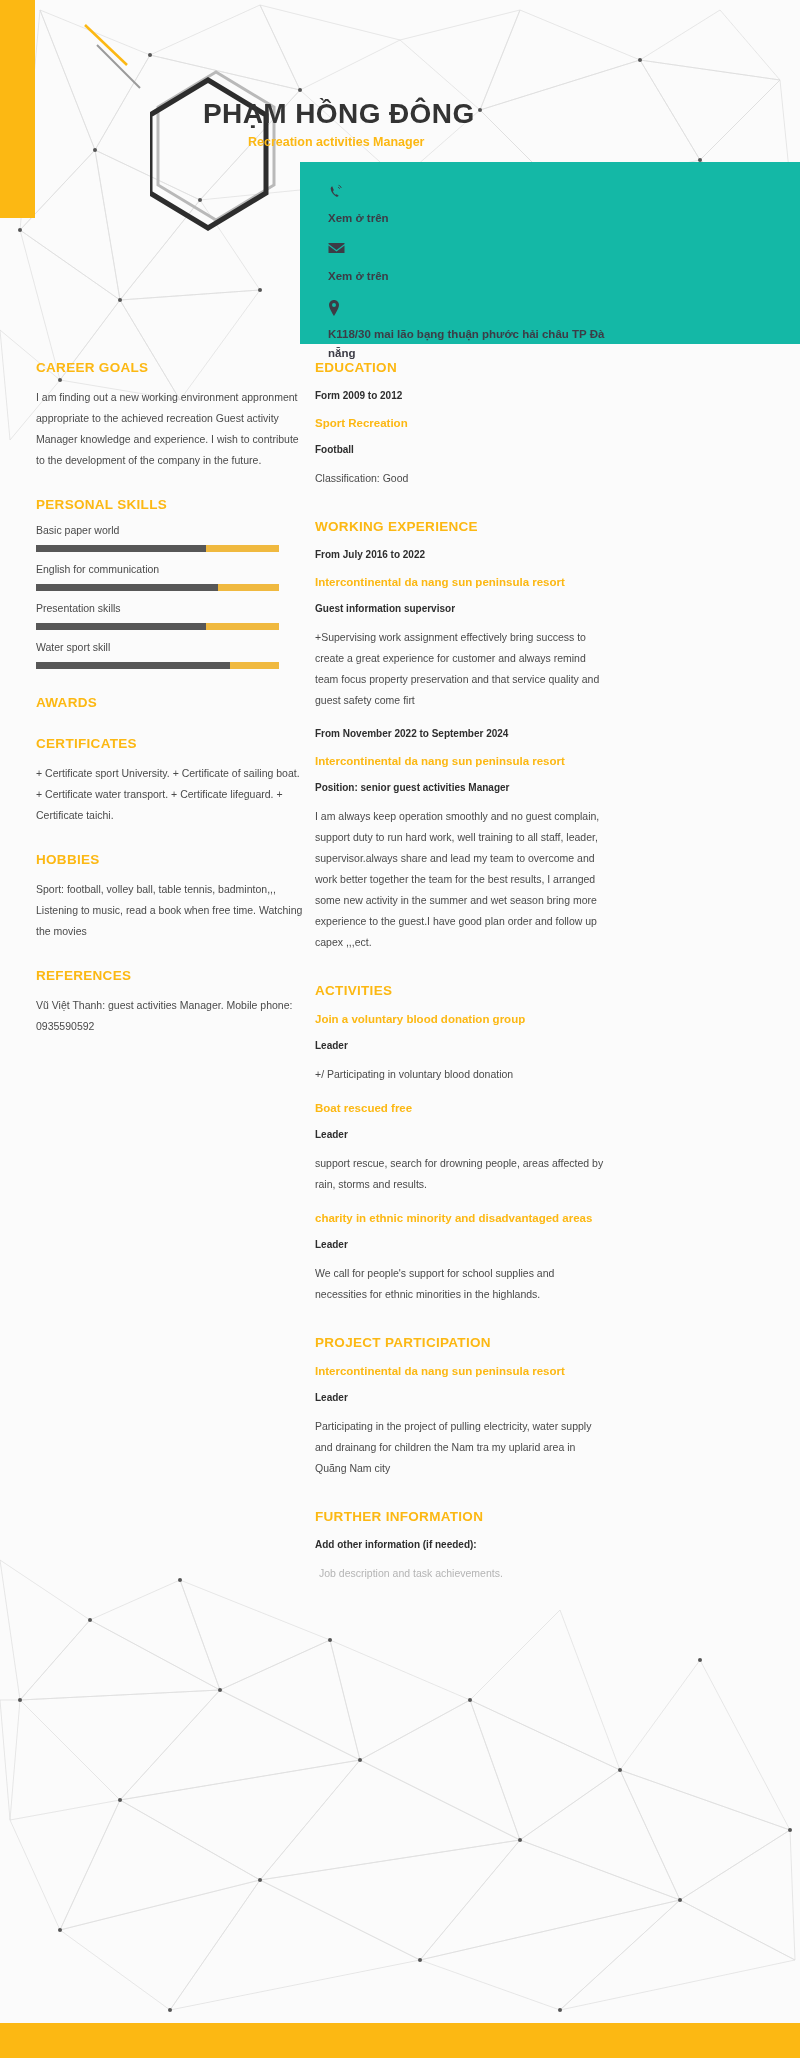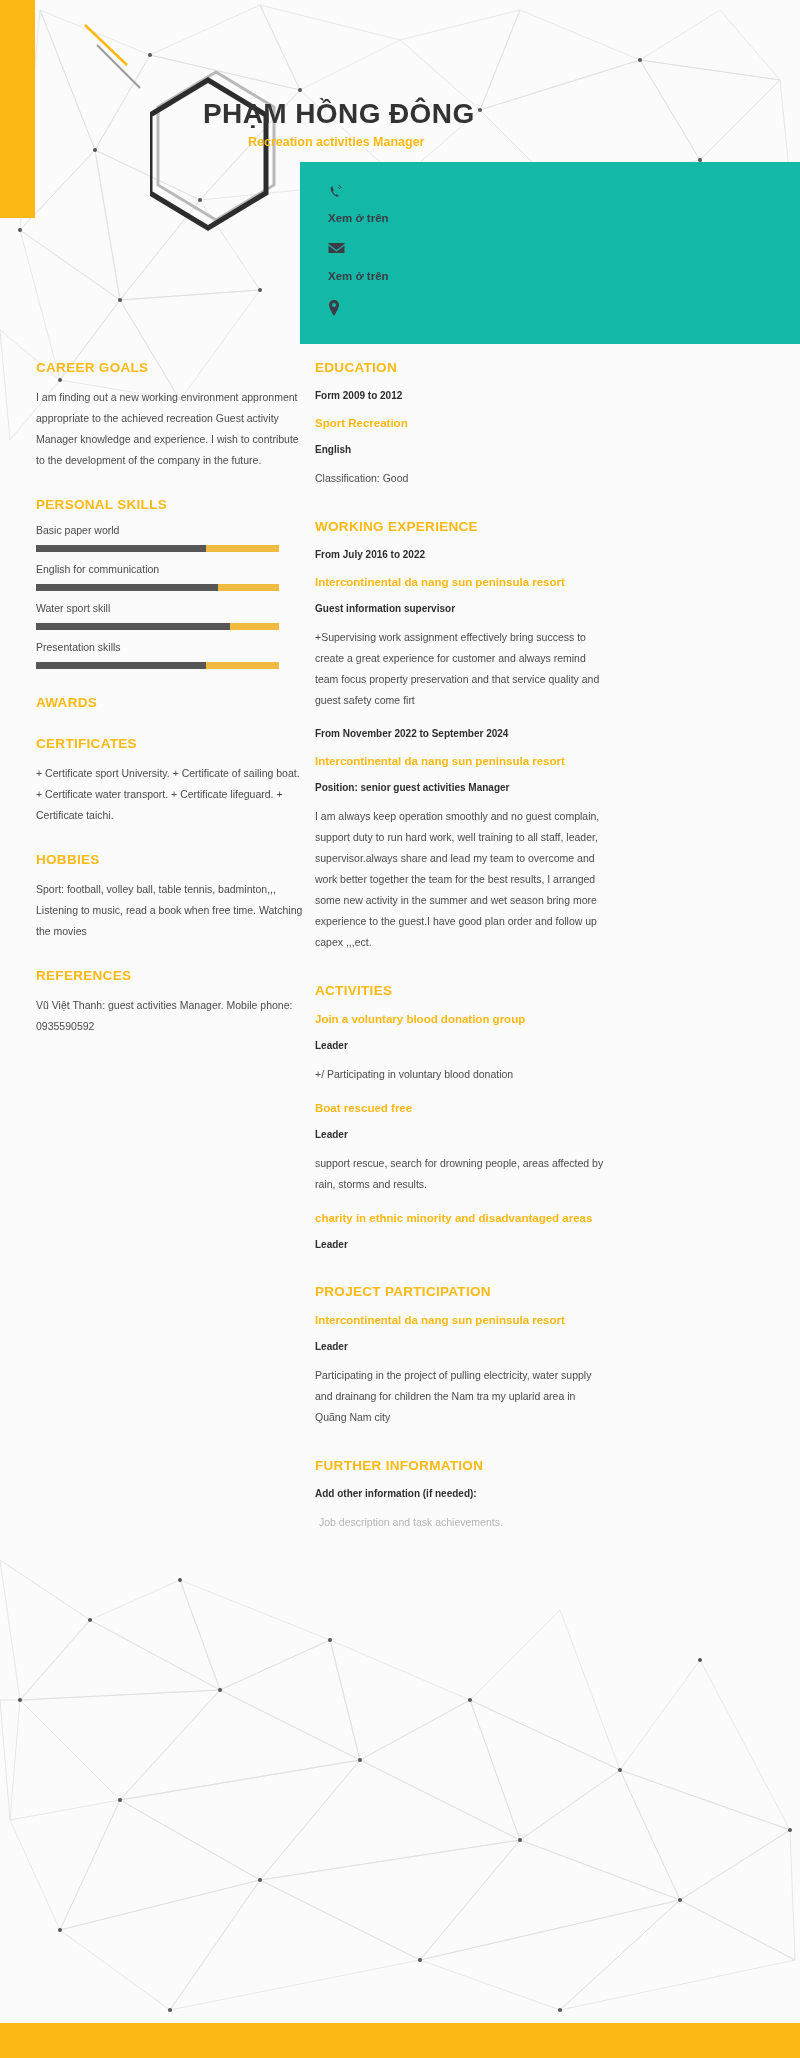--- a/index.html
+++ b/index.html
@@ -240,20 +240,21 @@
     </span>
     <div class="val">Xem ở trên</div>
   </div>
 
   <div class="contact-row">
     <span class="ic">
       <svg width="12" height="16" viewBox="0 0 12 16" fill="#3c3c46">
         <path d="M6 0C3.2 0 1 2.2 1 5c0 3.6 5 11 5 11s5-7.4 5-11c0-2.8-2.2-5-5-5zm0 7a2 2 0 110-4 2 2 0 010 4z"></path>
       </svg>
     </span>
+    <div class="val">K118/30 mai lão bạng thuận phước hải châu TP Đà nẵng</div>
   </div>
 
 </div>
 
 <div class="col-left">
 
   <h2 class="sec">CAREER GOALS</h2>
   <p class="body">I am finding out a new working environment appronment appropriate to the achieved recreation Guest activity Manager knowledge and experience. I wish to contribute to the development of the company in the future.</p>
 
   <h2 class="sec">PERSONAL SKILLS</h2>
@@ -267,33 +268,33 @@
     </div>
 
     <div class="skill">
       <div class="lbl">English for communication</div>
       <div class="track">
         <div class="fill" style="width: 75%;"></div>
       </div>
     </div>
 
     <div class="skill">
+      <div class="lbl">Presentation skills</div>
+      <div class="track">
+        <div class="fill" style="width: 70%;"></div>
+      </div>
+    </div>
+
+    <div class="skill">
       <div class="lbl">Water sport skill</div>
       <div class="track">
         <div class="fill" style="width: 80%;"></div>
       </div>
     </div>
 
-    <div class="skill">
-      <div class="lbl">Presentation skills</div>
-      <div class="track">
-        <div class="fill" style="width: 70%;"></div>
-      </div>
-    </div>
-
   </div>
 
   <h2 class="sec">AWARDS</h2>
 
   <h2 class="sec">CERTIFICATES</h2>
   <p class="body">+ Certificate sport University. + Certificate of sailing boat. + Certificate water transport. + Certificate lifeguard. + Certificate taichi.</p>
 
   <h2 class="sec">HOBBIES</h2>
   <p class="body">Sport: football, volley ball, table tennis, badminton,,, Listening to music, read a book when free time. Watching the movies</p>
 
@@ -301,21 +302,21 @@
   <p class="body">Vũ Việt Thanh: guest activities Manager. Mobile phone: 0935590592</p>
 
 </div>
 
 <div class="col-right">
 
   <h2 class="sec">EDUCATION</h2>
   <div class="entry">
     <div class="sub-date">Form 2009 to 2012</div>
     <div class="sub-org">Sport Recreation</div>
-    <div class="sub-role">English</div>
+    <div class="sub-role">Football</div>
     <p class="body">Classification: Good</p>
   </div>
 
   <h2 class="sec">WORKING EXPERIENCE</h2>
 
   <div class="entry">
     <div class="sub-date">From July 2016 to 2022</div>
     <div class="sub-org">Intercontinental da nang sun peninsula resort</div>
     <div class="sub-role">Guest information supervisor</div>
     <p class="body">+Supervising work assignment effectively bring success to create a great experience for customer and always remind team focus property preservation and that service quality and guest safety come firt</p>
@@ -338,20 +339,21 @@
 
   <div class="entry">
     <div class="sub-org">Boat rescued free</div>
     <div class="sub-role">Leader</div>
     <p class="body">support rescue, search for drowning people, areas affected by rain, storms and results.</p>
   </div>
 
   <div class="entry">
     <div class="sub-org">charity in ethnic minority and disadvantaged areas</div>
     <div class="sub-role">Leader</div>
+    <p class="body">We call for people's support for school supplies and necessities for ethnic minorities in the highlands.</p>
   </div>
 
   <h2 class="sec">PROJECT PARTICIPATION</h2>
 
   <div class="entry">
     <div class="sub-org">Intercontinental da nang sun peninsula resort</div>
     <div class="sub-role">Leader</div>
     <p class="body">Participating in the project of pulling electricity, water supply and drainang for children the Nam tra my uplarid area in Quãng Nam city</p>
   </div>
 

